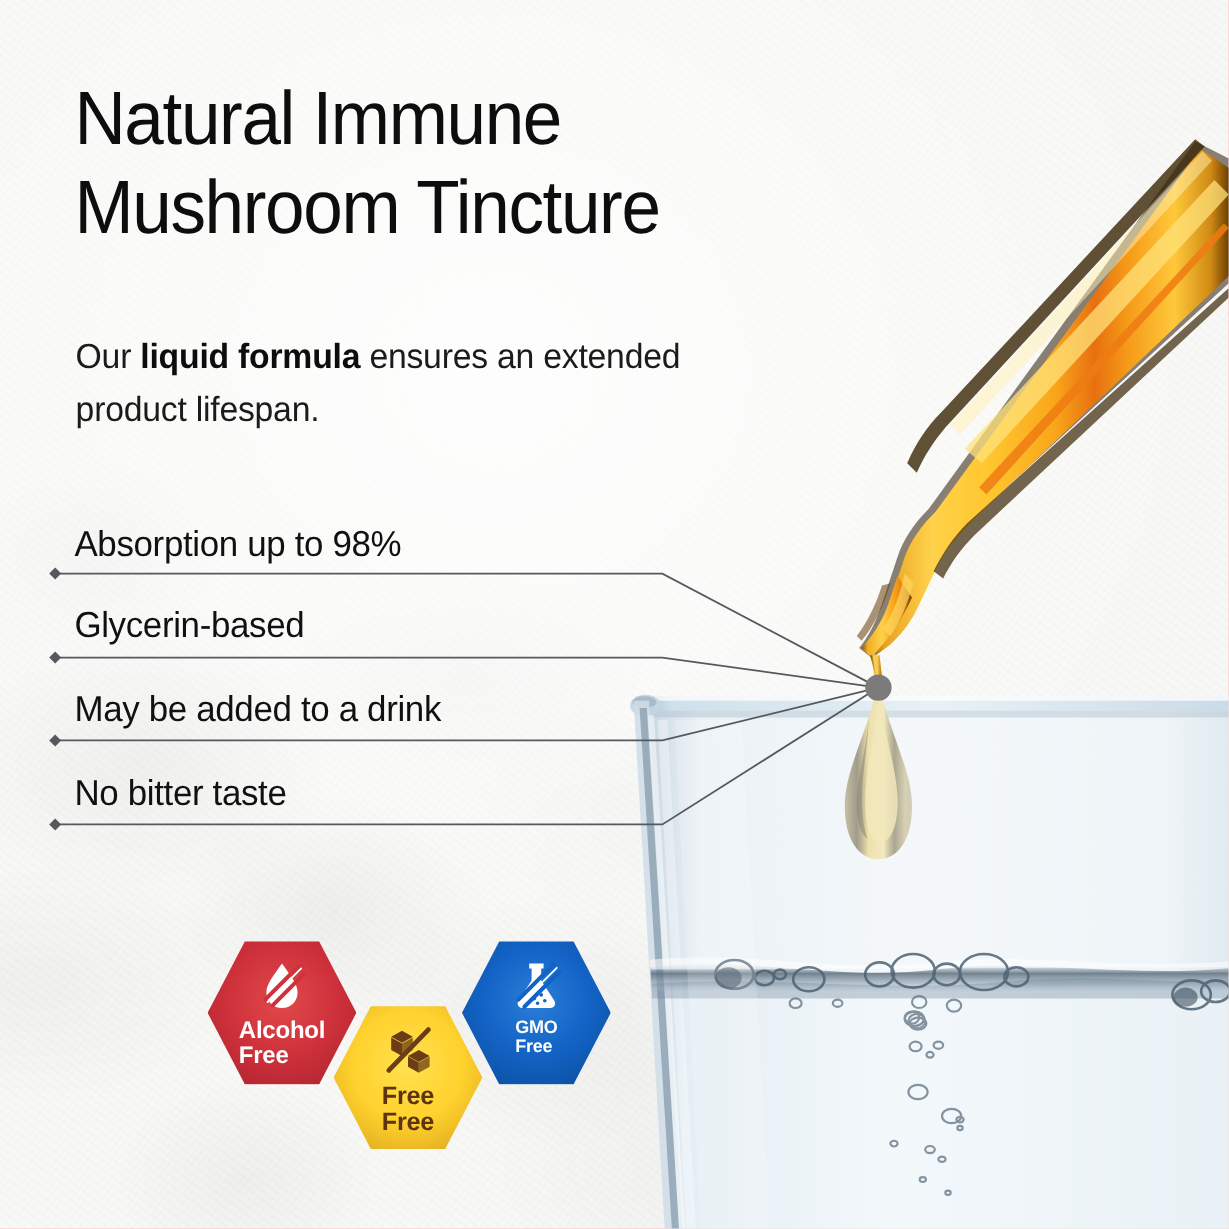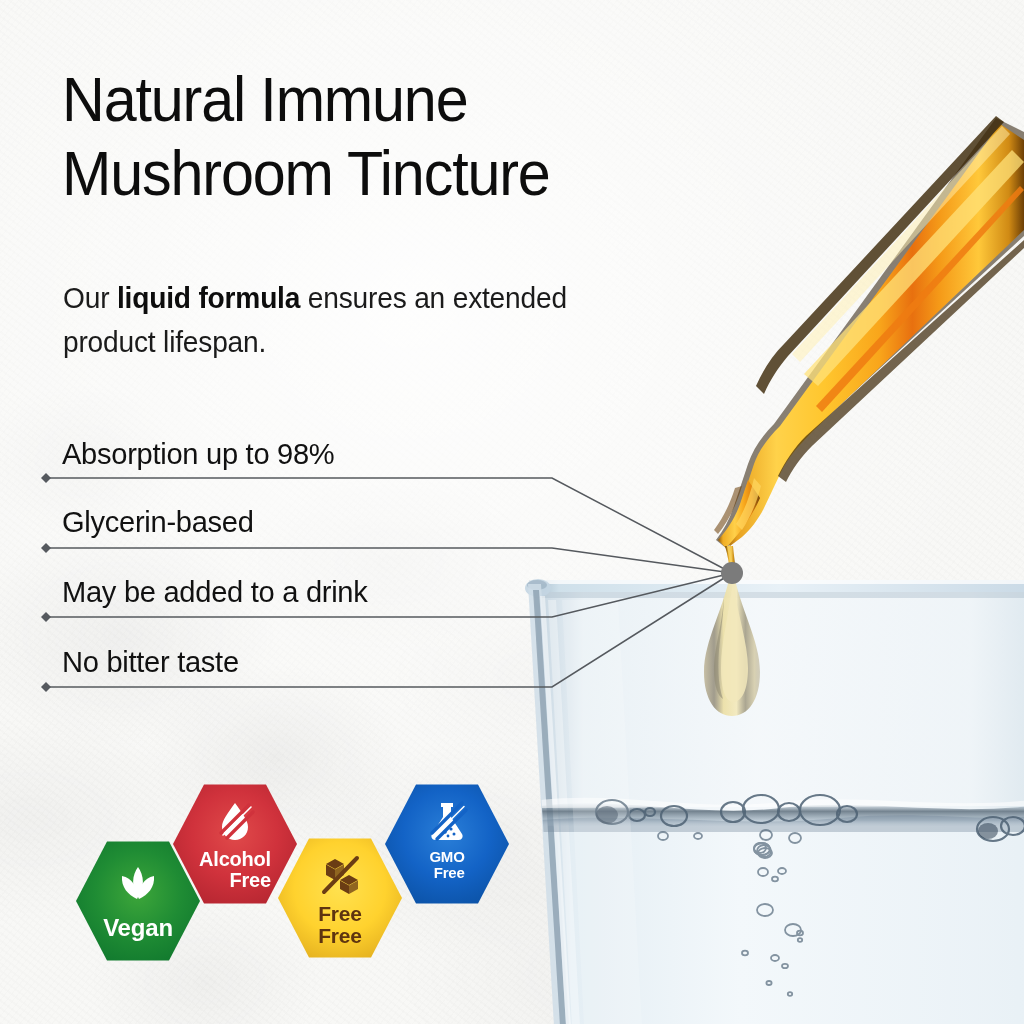--- a/index.html
+++ b/index.html
@@ -65,21 +65,21 @@
 
   
   .badge{
     position:absolute;
     display:flex;flex-direction:column;align-items:center;justify-content:flex-start;
     clip-path:polygon(25% 2%,75% 2%,100% 50%,75% 98%,25% 98%,0% 50%);
     box-sizing:border-box;
   }
   .badge .b-ico{display:block;}
   .badge .b-txt{
-    text-align:right;font-weight:700;line-height:1.04;
+    text-align:left;font-weight:700;line-height:1.04;
     letter-spacing:-.2px;
   }
   .badge-green{
     background:radial-gradient(circle at 50% 44%, #3da63a 0%, #1f8c34 46%, #0a6f2b 100%);
   }
   .badge-red{
     background:radial-gradient(circle at 50% 42%, #e04a4a 0%, #d0323c 45%, #a8202b 100%);
   }
   .badge-yellow{
     background:radial-gradient(circle at 50% 42%, #ffe14f 0%, #ffd22e 48%, #d69f18 100%);
@@ -323,31 +323,20 @@
     <circle id="hub" cx="732" cy="573" r="11" fill="#7b7b7b"></circle>
   </svg>
 
   <div id="feature-labels">
       <div class="feat-label" style="top: 439px;">Absorption up to 98%</div>
       <div class="feat-label" style="top: 507px;">Glycerin-based</div>
       <div class="feat-label" style="top: 577px;">May be added to a drink</div>
       <div class="feat-label" style="top: 647px;">No bitter taste</div>
     </div>
 
-  <div class="badge badge-green" style="left:76px;top:839px;width:124px;height:124px;padding-top:22px;">
-    <svg class="b-ico" width="48" height="46" viewBox="0 0 48 46">
-      <path d="M24,6 C30,14 31,26 24,38 C17,26 18,14 24,6 Z" fill="#ffffff"></path>
-      <path d="M23,38 C14,34 7,26 8,15 C18,17 24,26 23,38 Z" fill="#ffffff"></path>
-      <path d="M25,38 C34,34 41,26 40,15 C30,17 24,26 25,38 Z" fill="#ffffff"></path>
-      <path d="M23.2,39 L23.2,26 L24.8,26 L24.8,39 Z" fill="#1f8c34" opacity="0.0"></path>
-    </svg>
-    <div class="b-txt b-white" style="font-size:24px;margin-top:9px;">
-      <span>Vegan</span>
-    </div>
-  </div>
 
   <div class="badge badge-red" style="left:173px;top:782px;width:124px;height:124px;padding-top:17px;">
     <svg class="b-ico" width="46" height="44" viewBox="0 0 46 44">
       <path d="M23,4 C30,14 36,21 36,28 C36,35.5 30,41 23,41 C16,41 10,35.5 10,28 C10,21 16,14 23,4 Z" fill="#ffffff"></path>
       <g stroke="#d0323c" stroke-width="3.4" stroke-linecap="round">
         <line x1="9" y1="34" x2="37" y2="6"></line>
         <line x1="15" y1="39" x2="41" y2="13"></line>
       </g>
       <g stroke="#ffffff" stroke-width="1.6" stroke-linecap="round">
         <line x1="11" y1="36" x2="39" y2="8"></line>

